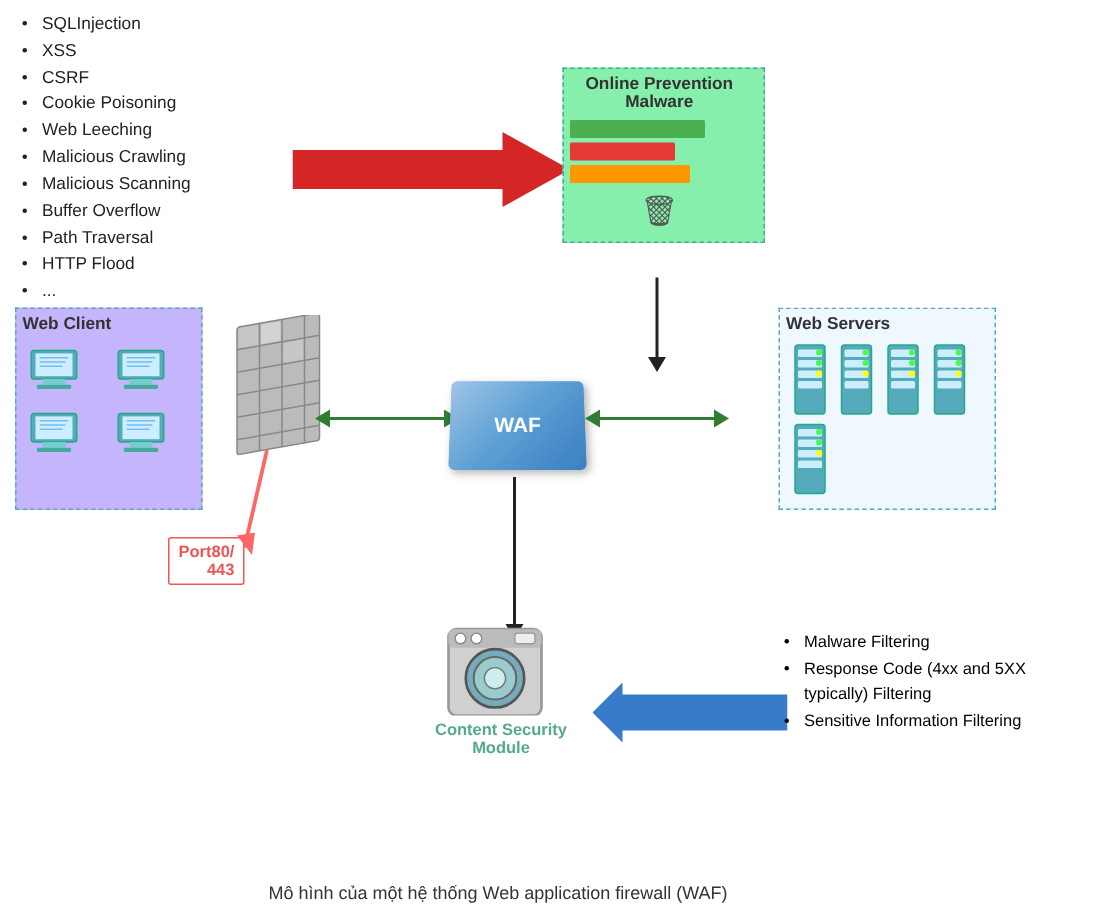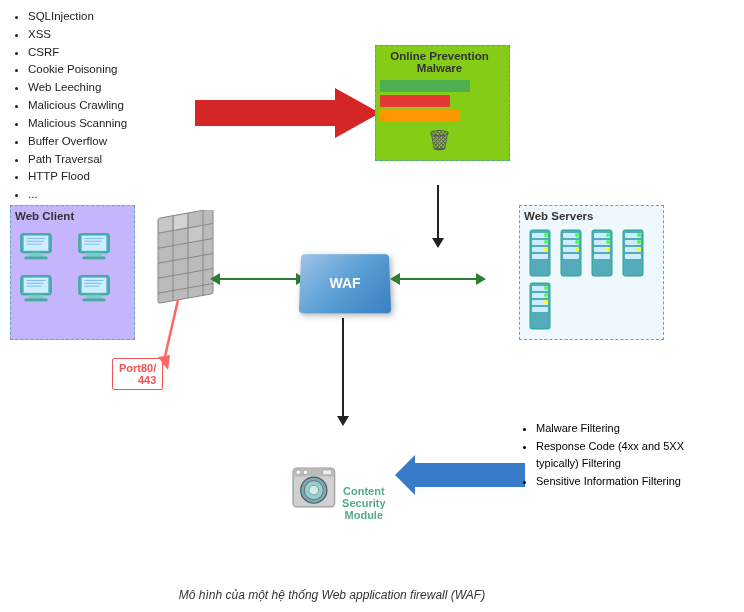--- a/index.html
+++ b/index.html
@@ -50,21 +50,21 @@
     }
 
     
     .ope-box {
       position: absolute;
       top: 45px;
       left: 375px;
       width: 135px;
       border: 1.5px dashed #4a9;
       padding: 4px 6px 8px 0;
-      background: #84cc16;
+      background: #86efac;
     }
     .ope-title {
       text-align: center;
       font-weight: bold;
       font-size: 11.5px;
       color: #333;
       margin-bottom: 6px;
     }
     .ope-bars {
       display: flex;
@@ -283,27 +283,27 @@
       bottom: -8px;
       left: -5px;
       border-left: 6px solid transparent;
       border-right: 6px solid transparent;
       border-top: 10px solid #222;
     }
 
     
     .csm-icon {
       position: absolute;
-      top: 431px;
+      top: 415px;
       left: 290px;
       width: 100px;
       height: 90px;
       display: flex;
-      flex-direction: row;
-      align-items: flex-end;
+      flex-direction: column;
+      align-items: flex-start;
       justify-content: center;
     }
     .csm-title {
       text-align: center;
       font-size: 11px;
       font-weight: bold;
       color: #5a8;
       margin-top: 4px;
     }
 
@@ -334,21 +334,20 @@
       padding-left: 16px;
     }
 
     
     .caption {
       position: absolute;
       bottom: 10px;
       left: 0;
       right: 0;
       text-align: center;
-      font-style: italic;
       font-size: 12px;
       color: #333;
     }
 
     
     .port-arrow-svg {
       position: absolute;
       top: 295px;
       left: 148px;
       width: 60px;

